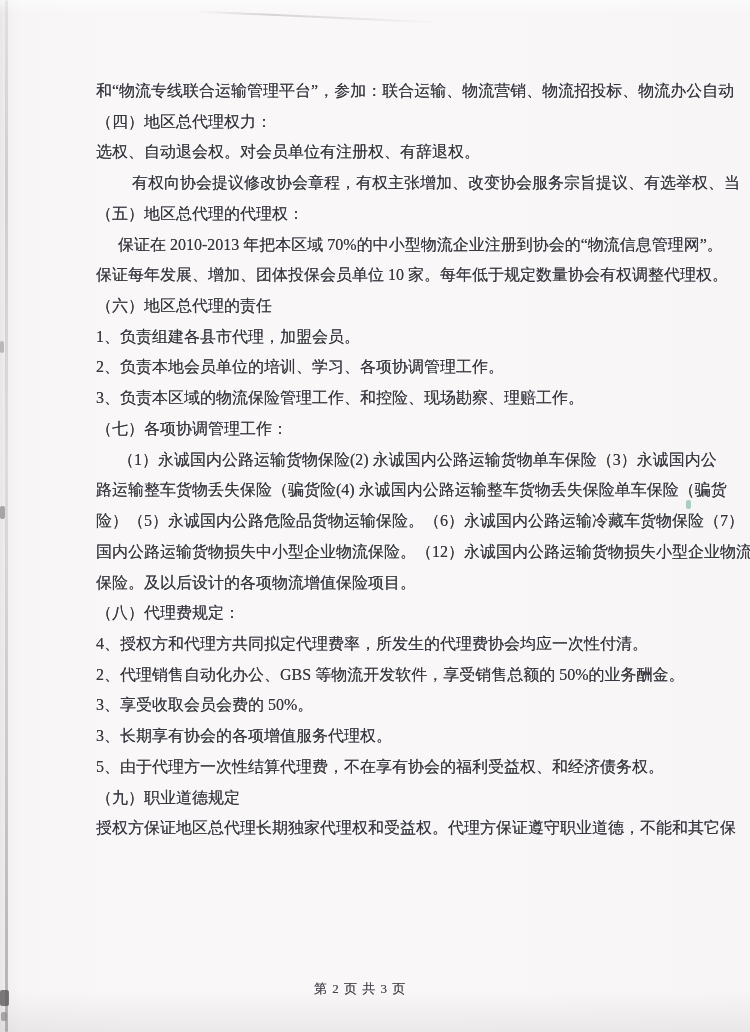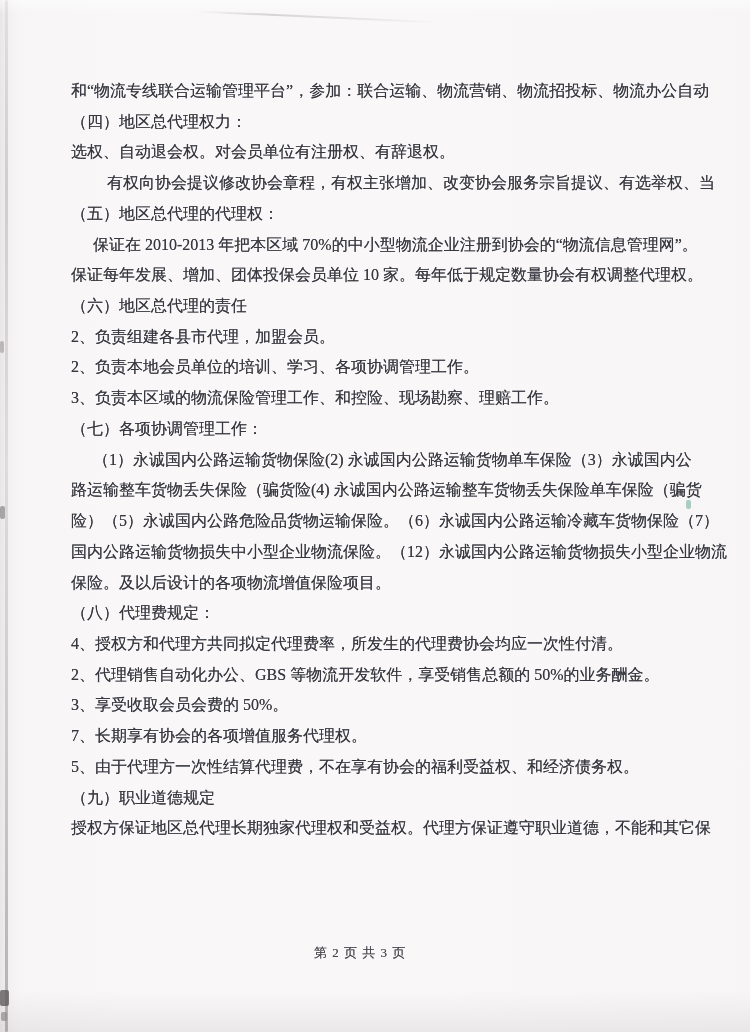--- a/index.html
+++ b/index.html
@@ -36,25 +36,25 @@
   .m-left4 { left: 1px; top: 1012px; width: 6px; height: 9px; background: #8e8a8d; opacity: .7; }
   .m-teal  { left: 686px; top: 500px; width: 5px; height: 9px; background: #74b3a0; opacity: .6; }
   .doc {
     position: absolute; left: 71px; top: 76px; width: 648px;
     color: var(--ink, #37383f);
     font-size: 16px;
     line-height: 30.72px;
     font-weight: 500;
     text-shadow: 0 0 .6px rgba(55,56,64,.75);
   }
-  .line { white-space: nowrap; height: 30.72px; }
+  .line { white-space: nowrap; height: 30.72px; margin-left: 25px; }
   .ind1 { padding-left: 22px; }
   .ind2 { padding-left: 36px; }
   .footer {
-    position: absolute; left: 0; right: 30px; top: 944px;
+    position: absolute; left: 0; right: 30px; top: 980px;
     text-align: center;
     font-size: 13px;
     letter-spacing: 1px;
     color: #45464d;
     text-shadow: 0 0 .5px rgba(60,60,70,.6);
   }
 </style>
 </head>
 <body>
 
@@ -70,33 +70,33 @@
   <div class="doc">
 
   <div class="line">和“物流专线联合运输管理平台”，参加：联合运输、物流营销、物流招投标、物流办公自动</div>
       <div class="line">（四）地区总代理权力：</div>
       <div class="line">选权、自动退会权。对会员单位有注册权、有辞退权。</div>
       <div class="line ind2">有权向协会提议修改协会章程，有权主张增加、改变协会服务宗旨提议、有选举权、当</div>
       <div class="line">（五）地区总代理的代理权：</div>
       <div class="line ind1">保证在 2010-2013 年把本区域 70%的中小型物流企业注册到协会的“物流信息管理网”。</div>
       <div class="line">保证每年发展、增加、团体投保会员单位 10 家。每年低于规定数量协会有权调整代理权。</div>
       <div class="line">（六）地区总代理的责任</div>
-      <div class="line">2、负责组建各县市代理，加盟会员。</div>
+      <div class="line">1、负责组建各县市代理，加盟会员。</div>
       <div class="line">2、负责本地会员单位的培训、学习、各项协调管理工作。</div>
       <div class="line">3、负责本区域的物流保险管理工作、和控险、现场勘察、理赔工作。</div>
       <div class="line">（七）各项协调管理工作：</div>
       <div class="line ind1">（1）永诚国内公路运输货物保险(2) 永诚国内公路运输货物单车保险（3）永诚国内公</div>
       <div class="line">路运输整车货物丢失保险（骗货险(4) 永诚国内公路运输整车货物丢失保险单车保险（骗货</div>
       <div class="line">险）（5）永诚国内公路危险品货物运输保险。（6）永诚国内公路运输冷藏车货物保险（7）</div>
       <div class="line">国内公路运输货物损失中小型企业物流保险。（12）永诚国内公路运输货物损失小型企业物流</div>
       <div class="line">保险。及以后设计的各项物流增值保险项目。</div>
       <div class="line">（八）代理费规定：</div>
       <div class="line">4、授权方和代理方共同拟定代理费率，所发生的代理费协会均应一次性付清。</div>
       <div class="line">2、代理销售自动化办公、GBS 等物流开发软件，享受销售总额的 50%的业务酬金。</div>
       <div class="line">3、享受收取会员会费的 50%。</div>
-      <div class="line">7、长期享有协会的各项增值服务代理权。</div>
+      <div class="line">3、长期享有协会的各项增值服务代理权。</div>
       <div class="line">5、由于代理方一次性结算代理费，不在享有协会的福利受益权、和经济债务权。</div>
       <div class="line">（九）职业道德规定</div>
       <div class="line">授权方保证地区总代理长期独家代理权和受益权。代理方保证遵守职业道德，不能和其它保</div>
     </div>
 
   <div class="footer">第 2 页 共 3 页</div>
 </div>
 
 </body></html>

